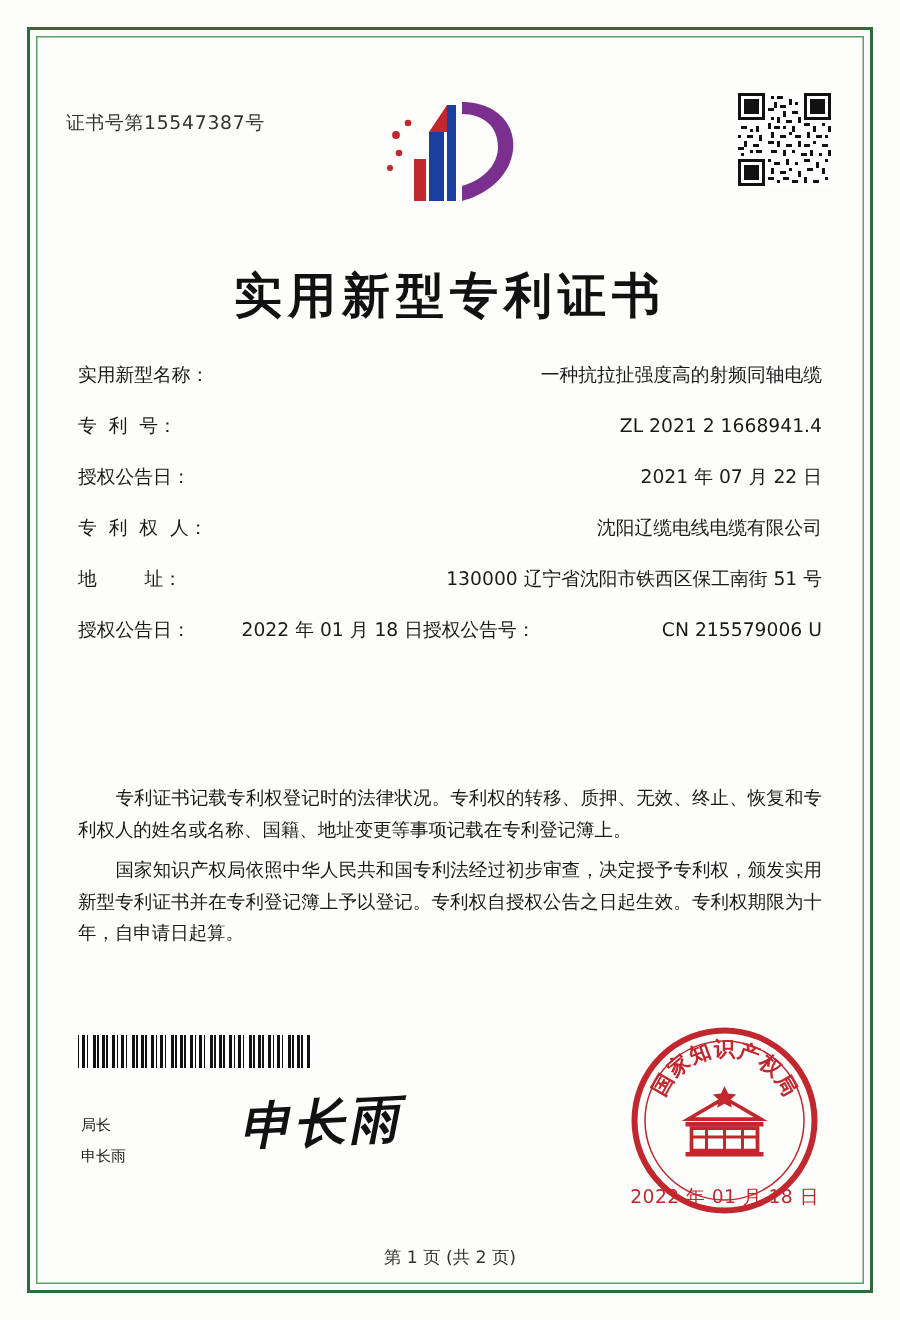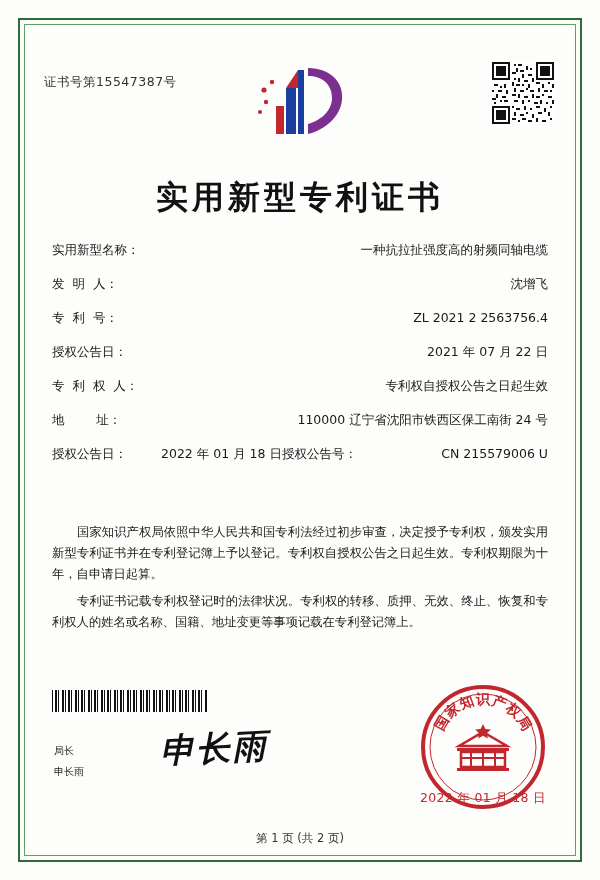--- a/index.html
+++ b/index.html
@@ -319,54 +319,50 @@
   </div>
 
   <div class="title">实用新型专利证书</div>
 
   <div class="fields">
     <div class="field-row">
       <span class="field-label">实用新型名称：</span>
       <span class="field-value">一种抗拉扯强度高的射频同轴电缆</span>
     </div>
     <div class="field-row">
-      <span class="field-label">发  明  人：</span>
-      <span class="field-value">沈增飞</span>
-    </div>
-    <div class="field-row">
       <span class="field-label">专  利  号：</span>
-      <span class="field-value">ZL 2021 2 2563756.4</span>
+      <span class="field-value">ZL 2021 2 1668941.4</span>
     </div>
     <div class="field-row">
       <span class="field-label">授权公告日：</span>
       <span class="field-value">2021 年 07 月 22 日</span>
     </div>
     <div class="field-row">
       <span class="field-label">专  利  权  人：</span>
-      <span class="field-value">专利权自授权公告之日起生效</span>
+      <span class="field-value">沈阳辽缆电线电缆有限公司</span>
     </div>
     <div class="field-row">
       <span class="field-label">地        址：</span>
-      <span class="field-value">110000 辽宁省沈阳市铁西区保工南街 24 号</span>
+      <span class="field-value">130000 辽宁省沈阳市铁西区保工南街 51 号</span>
     </div>
     <div class="field-row pair">
       <span class="pair-left">
         <span class="field-label">授权公告日：</span>
         <span class="field-value">2022 年 01 月 18 日</span>
       </span>
       <span class="pair-right">
         <span class="field-label">授权公告号：</span>
         <span class="field-value">CN 215579006 U</span>
       </span>
     </div>
   </div>
 
   <div class="paras">
+    <p>专利证书记载专利权登记时的法律状况。专利权的转移、质押、无效、终止、恢复和专利权人的姓名或名称、国籍、地址变更等事项记载在专利登记簿上。</p>
     <p>国家知识产权局依照中华人民共和国专利法经过初步审查，决定授予专利权，颁发实用新型专利证书并在专利登记簿上予以登记。专利权自授权公告之日起生效。专利权期限为十年，自申请日起算。</p>
-    <p>专利证书记载专利权登记时的法律状况。专利权的转移、质押、无效、终止、恢复和专利权人的姓名或名称、国籍、地址变更等事项记载在专利登记簿上。</p>
   </div>
 
   <div class="barcode"></div>
 
   <div class="sig-labels">
     <div>局长</div>
     <div>申长雨</div>
   </div>
 
   <div class="sig-script">申长雨</div>

